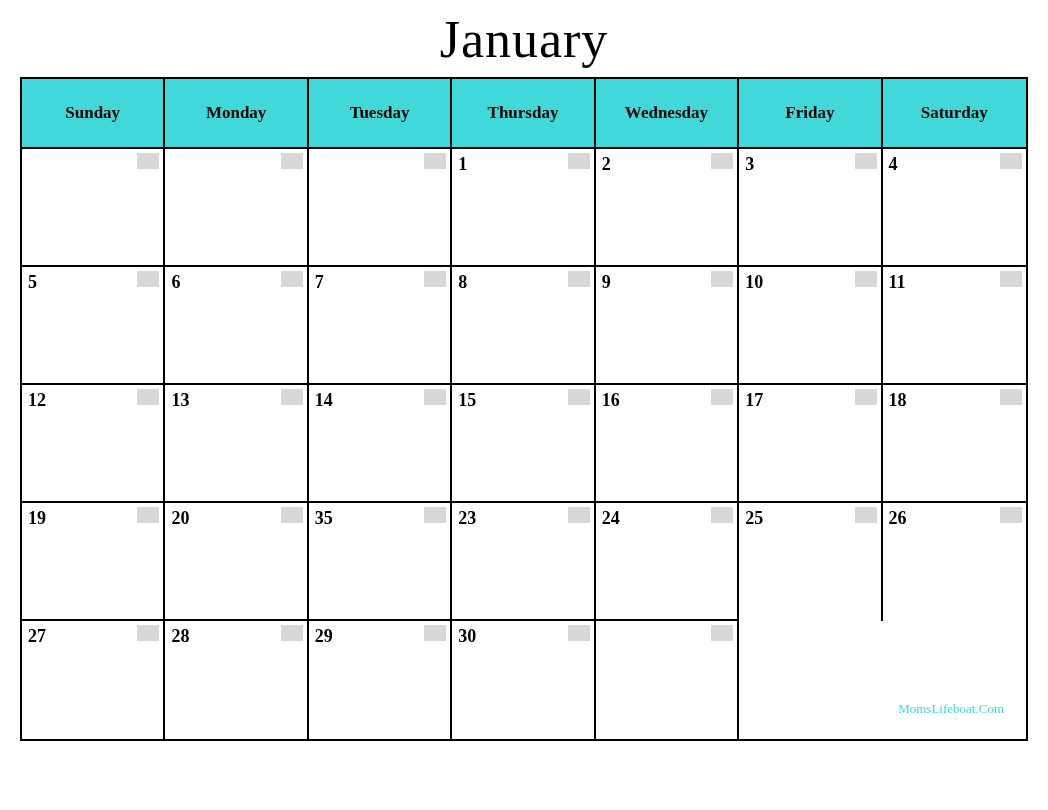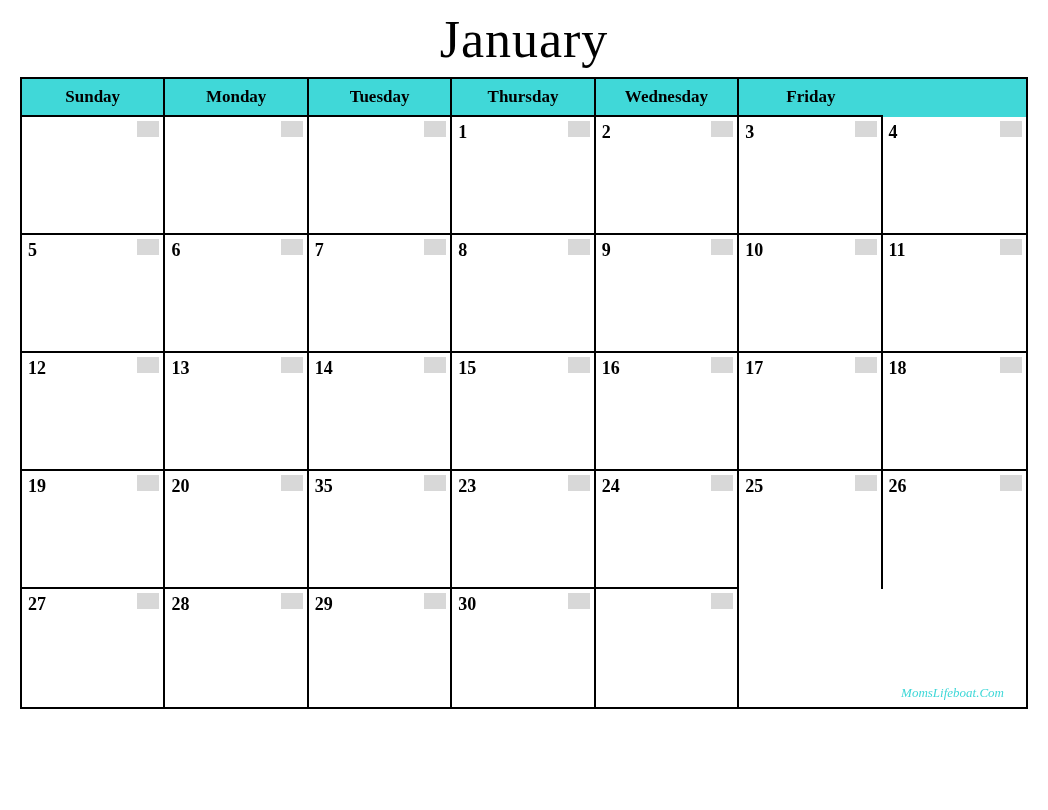--- a/index.html
+++ b/index.html
@@ -35,21 +35,21 @@
 
     .calendar-header {
       display: grid;
       grid-template-columns: repeat(7, 1fr);
       background-color: #40d8d8;
     }
 
     .day-header {
       border-right: 2px solid #000000;
       border-bottom: 2px solid #000000;
-      padding: 8px 5px;
+      padding: 24px 5px;
       text-align: center;
       font-size: 17px;
       font-weight: bold;
       color: #000000;
       font-family: 'Comic Sans MS', cursive;
     }
 
     .day-header:last-child {
       border-right: none;
     }
@@ -95,26 +95,25 @@
       top: 4px;
       right: 4px;
       width: 22px;
       height: 16px;
       background-color: #c8c8c8;
       opacity: 0.7;
     }
 
     .watermark {
       position: absolute;
-      bottom: 8px;
+      bottom: 24px;
       right: 24px;
       font-size: 13px;
       color: #40d8d8;
       font-family: 'Comic Sans MS', cursive;
-      font-style: italic;
     }
 
     .calendar-container {
       width: 100%;
       position: relative;
     }
   </style>
 </head>
 <body>
 
@@ -122,20 +121,21 @@
 
 <div class="calendar-container">
   <div class="calendar-wrapper">
     <div class="calendar-header">
       <div class="day-header">Sunday</div>
       <div class="day-header">Monday</div>
       <div class="day-header">Tuesday</div>
       <div class="day-header">Thursday</div>
       <div class="day-header">Wednesday</div>
       <div class="day-header">Friday</div>
+      <div class="day-header">Saturday</div>
     </div>
 
     <div class="calendar-body" id="calendar-body">
     <div class="day-cell empty"><div class="corner-mark"></div><span class="day-number"></span></div>
         <div class="day-cell empty"><div class="corner-mark"></div><span class="day-number"></span></div>
         <div class="day-cell empty"><div class="corner-mark"></div><span class="day-number"></span></div>
         <div class="day-cell"><div class="corner-mark"></div><span class="day-number">1</span></div>
         <div class="day-cell"><div class="corner-mark"></div><span class="day-number">2</span></div>
         <div class="day-cell"><div class="corner-mark"></div><span class="day-number">3</span></div>
         <div class="day-cell"><div class="corner-mark"></div><span class="day-number">4</span></div>

